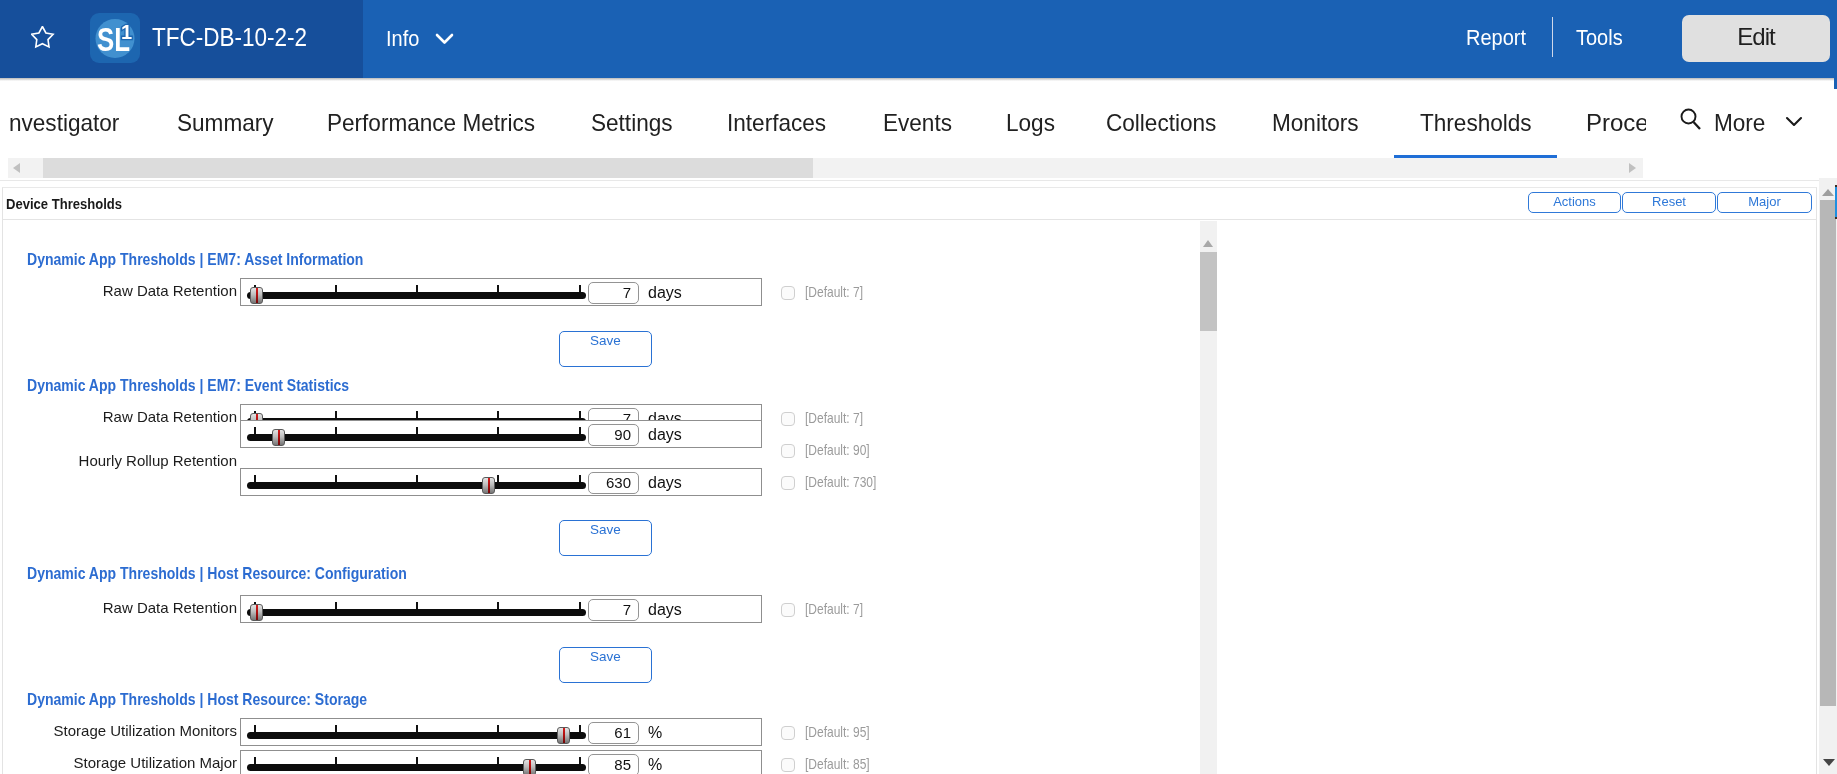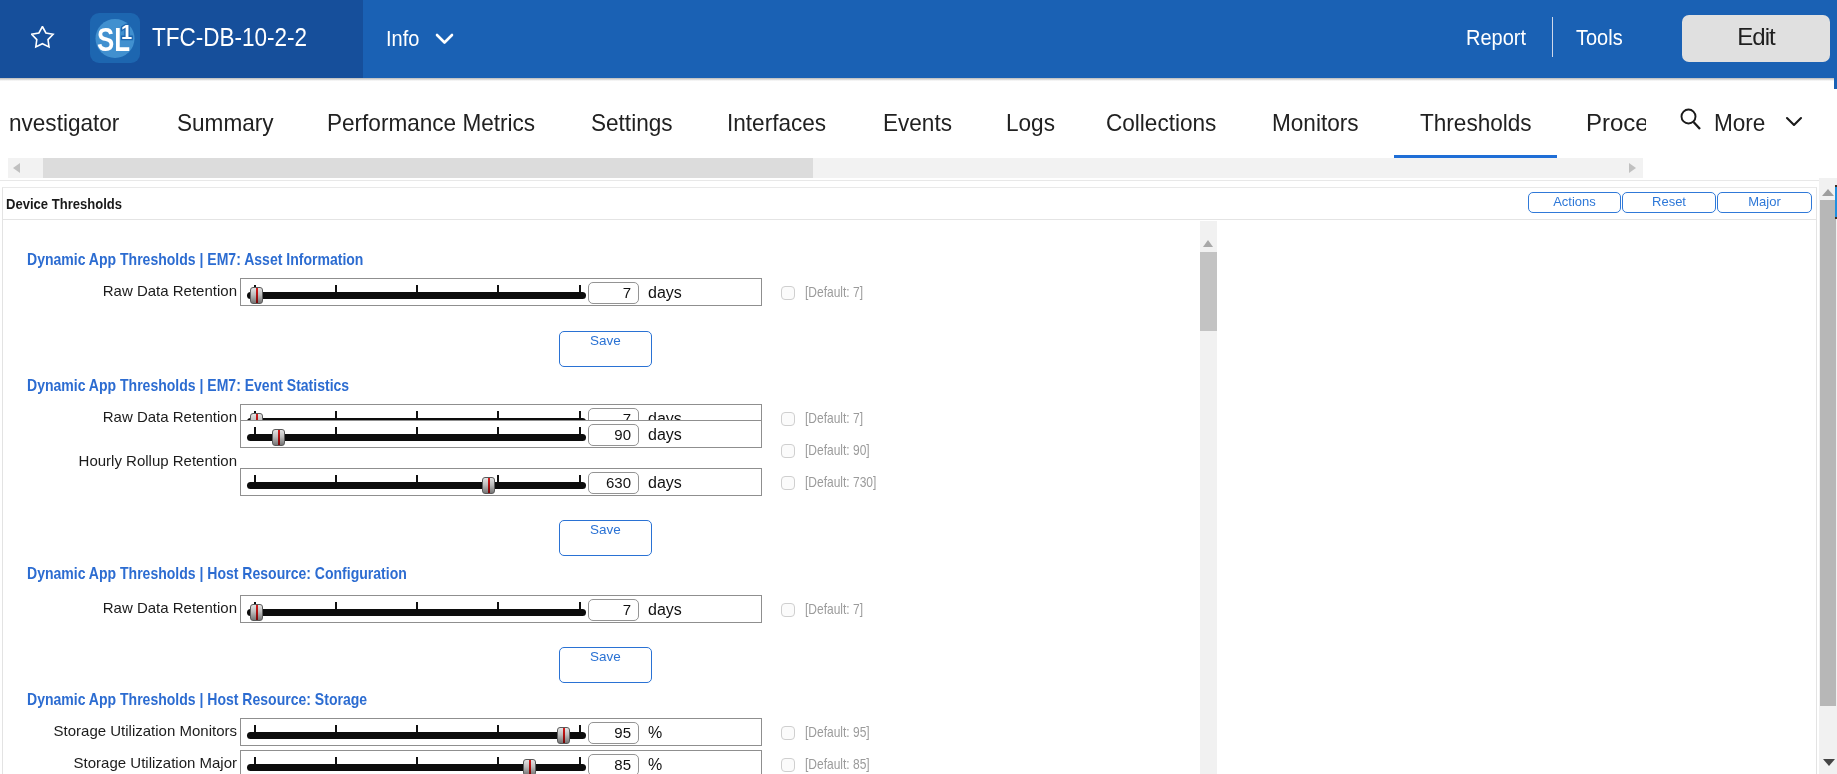--- a/index.html
+++ b/index.html
@@ -189,21 +189,21 @@
   <div class="abs shead" style="top:690px">Dynamic App Thresholds | Host Resource: Storage</div>
   <div class="abs rlabel" style="top:718px">Storage Utilization Monitors</div>
   <div class="abs rowbox" style="top:718px">
     <div class="sbar"></div>
     <div class="tick t1"></div>
       <div class="tick t2"></div>
       <div class="tick t3"></div>
       <div class="tick t4"></div>
       <div class="tick t5"></div>
     <div class="handle" style="left:316px"></div>
-    <div class="num">95</div>
+    <div class="num">61</div>
       <div class="unit">%</div>
   </div>
   <div class="abs cb" style="top:726px"></div>
   <div class="abs deftext" style="top:718px">[Default: 95]</div>
 
   <div class="abs rlabel" style="top:750px">Storage Utilization Major</div>
   <div class="abs rowbox" style="top:750px">
     <div class="sbar"></div>
     <div class="tick t1"></div>
       <div class="tick t2"></div>

